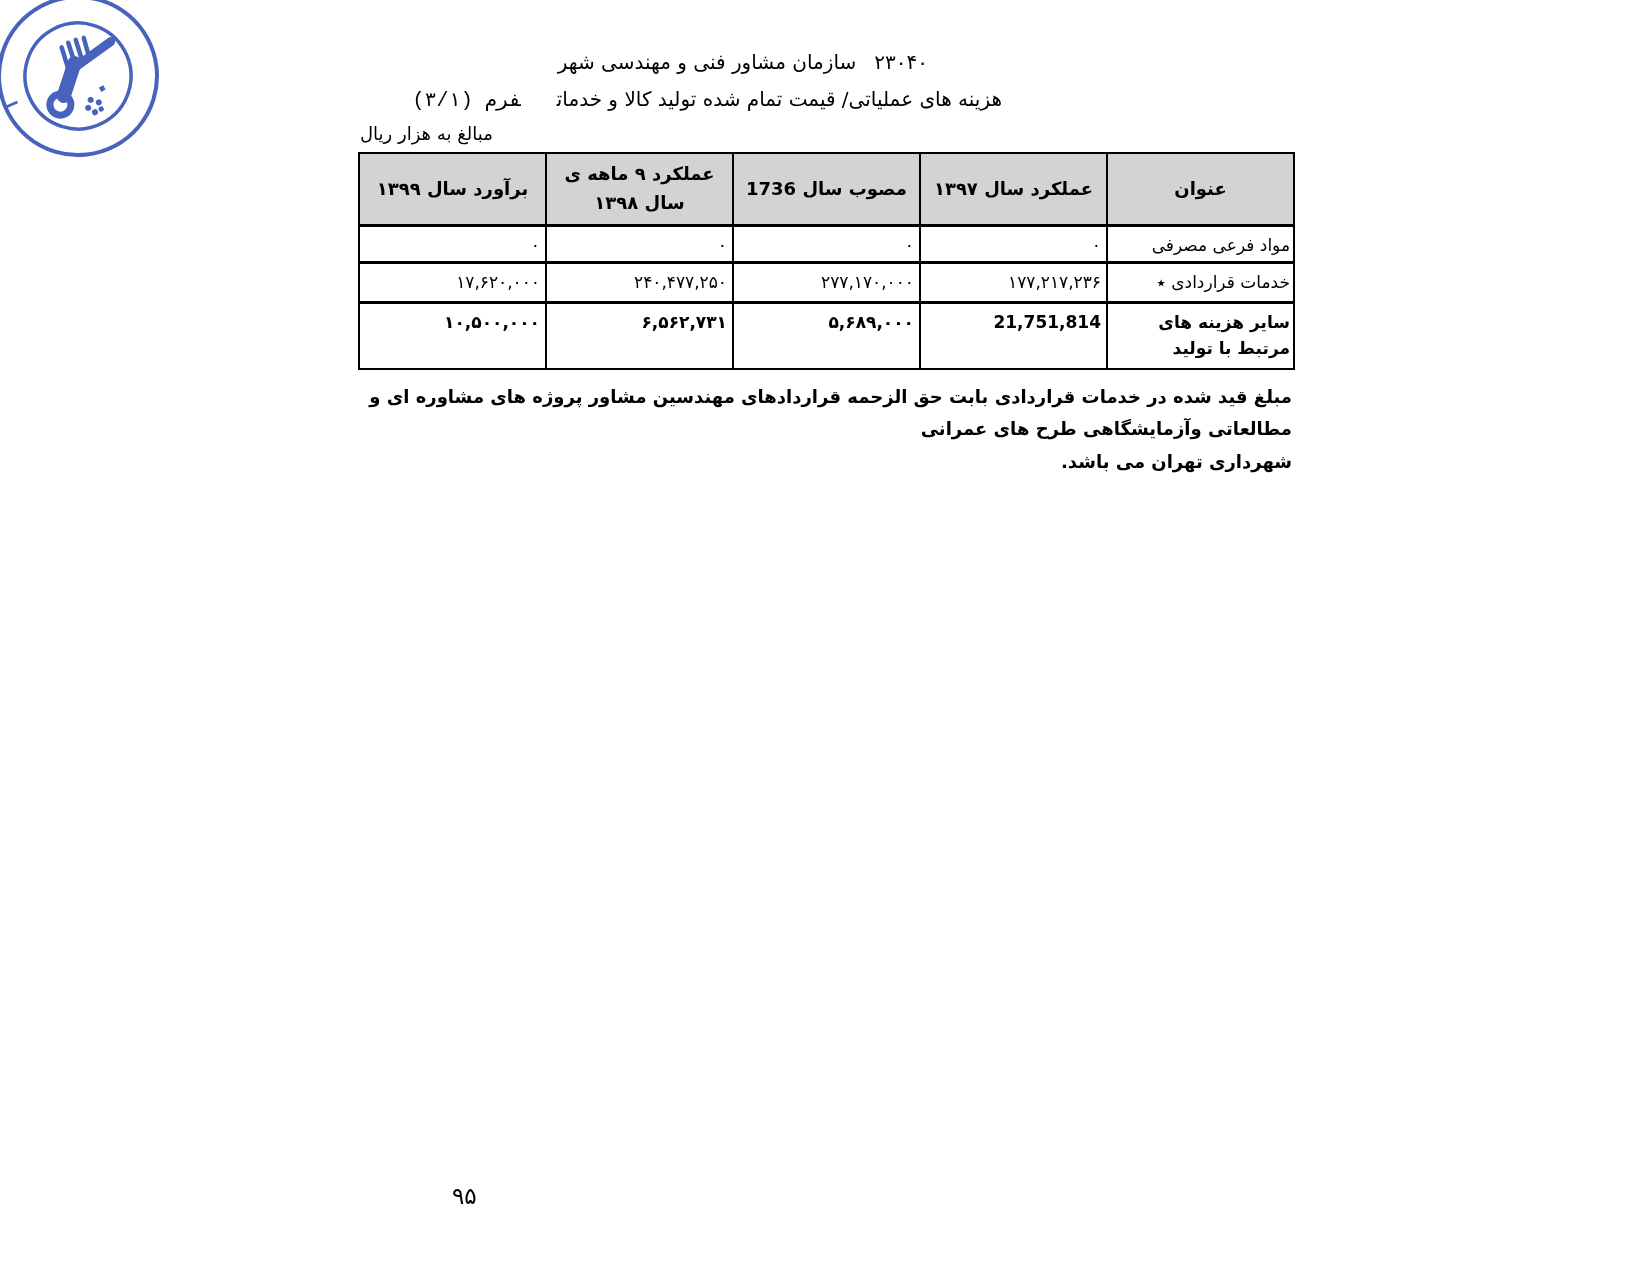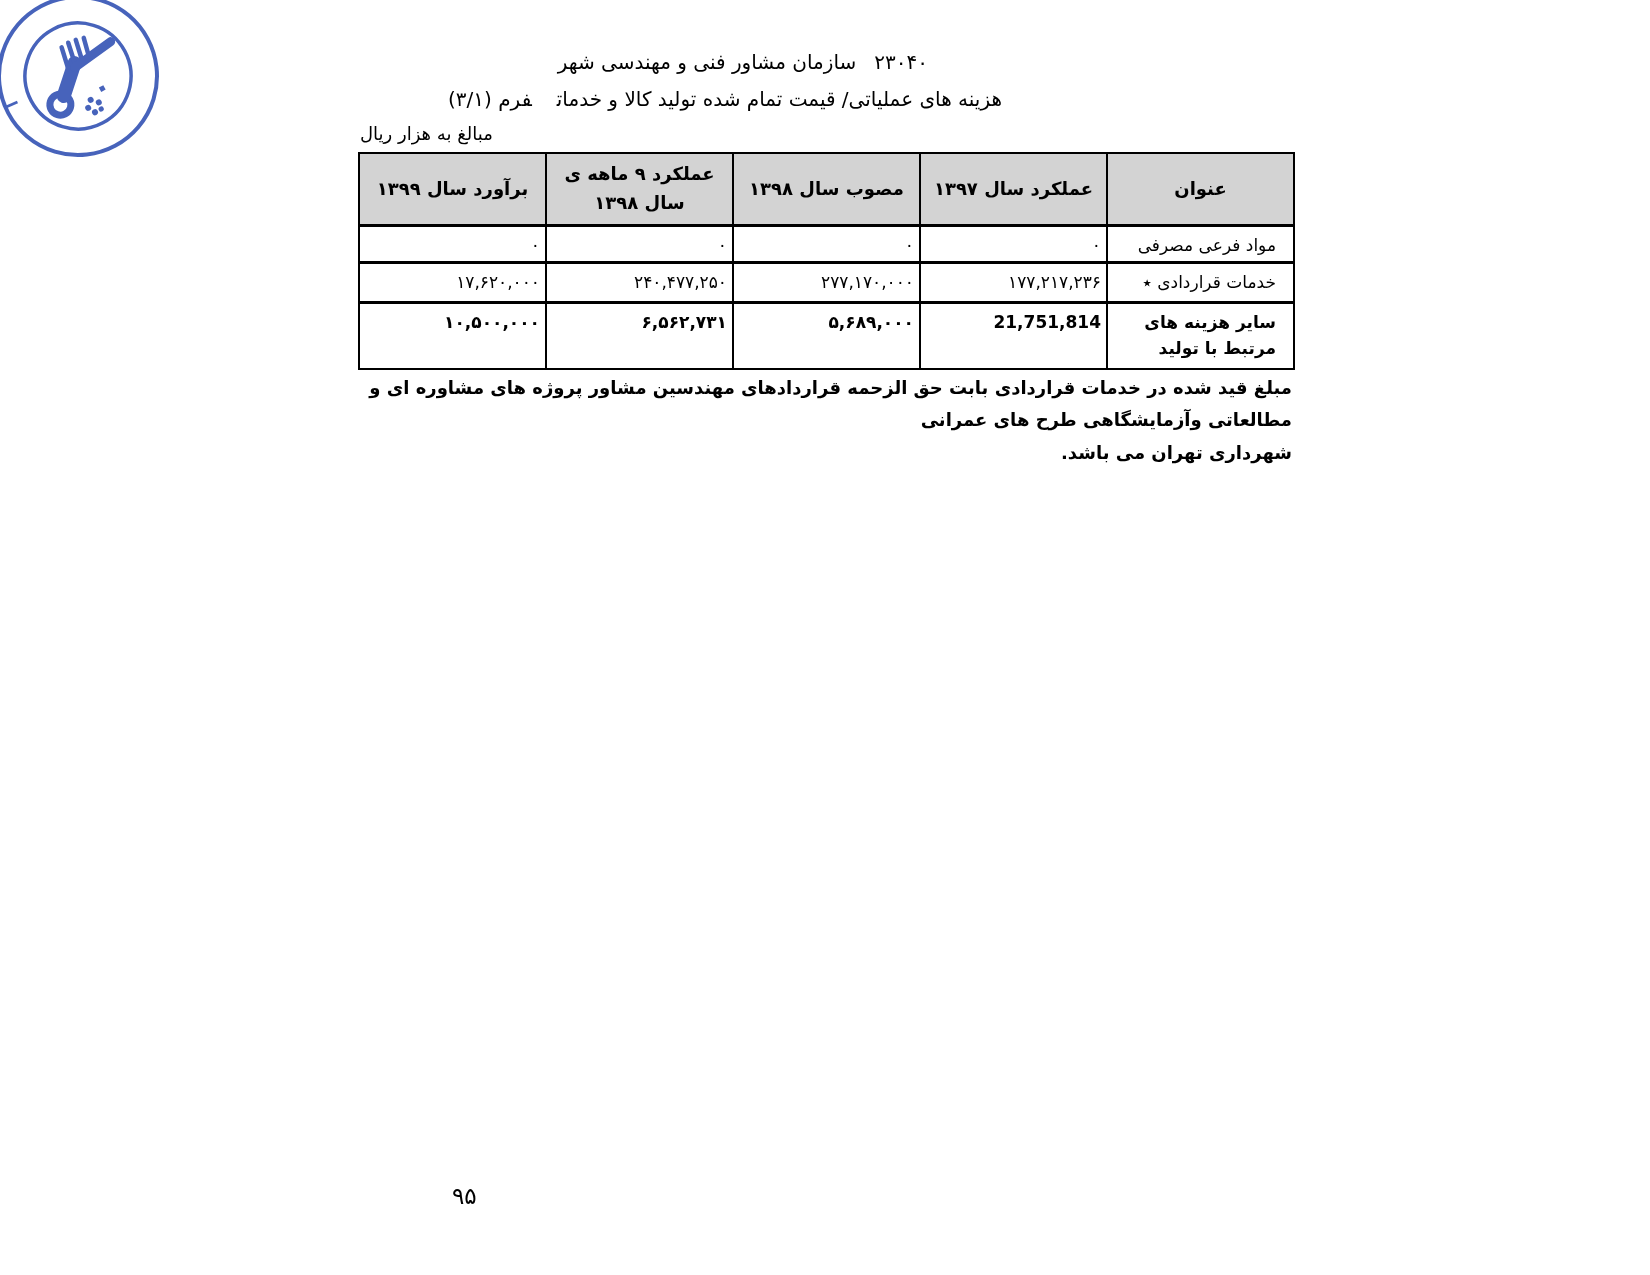--- a/index.html
+++ b/index.html
@@ -21,21 +21,21 @@
     position:absolute;top:50px;right:722px;
     direction:rtl;white-space:nowrap;
     font-size:20px;
   }
   .title-line1 .code{margin-left:18px;letter-spacing:1px;}
   .title-line2{
     position:absolute;top:87px;right:648px;
     direction:rtl;white-space:nowrap;
     font-size:20px;
   }
-  .title-line2 .form-label{margin-right:25px;}
+  .title-line2 .form-label{margin-right:36px;font-family:Liberation Mono, monospace;}
   .unit-note{
     position:absolute;top:123px;left:360px;
     direction:rtl;white-space:nowrap;
     font-size:18px;
   }
   
   table.cost-table{
     position:absolute;top:152px;left:358px;
     width:937px;
     border-collapse:collapse;
@@ -53,28 +53,28 @@
     line-height:1.6;
   }
   .cost-table td{
     border:2px solid #000;
     border-top-width:3px;
     font-size:17px;
     vertical-align:top;
     padding:6px 4px 2px 4px;
     line-height:1.5;
   }
-  .cost-table td.row-title{text-align:right;padding-right:17px;}
+  .cost-table td.row-title{text-align:right;padding-right:3px;}
   .cost-table td.num{text-align:right;padding-right:5px;}
   .cost-table tr.r1 td{height:26px;}
   .cost-table tr.r2 td{height:29px;margin-left:16px;}
   .cost-table tr.r3 td{height:56px;font-weight:bold;}
   
   .footnote{
-    position:absolute;top:372px;right:358px;width:950px;
+    position:absolute;top:381px;right:358px;width:950px;
     direction:rtl;text-align:right;
     font-size:18px;font-weight:bold;
     line-height:1.8;
   }
   
   .page-number{
     position:absolute;top:1183px;left:452px;
     font-size:23px;direction:rtl;
   }
 </style>
@@ -118,21 +118,21 @@
 <div class="title-line2">
   <span>هزینه های عملیاتی/ قیمت تمام شده تولید کالا و خدمات</span><span class="form-label">فرم (۳/۱)</span>
 </div>
 <div class="unit-note">مبالغ به هزار ریال</div>
 
 <table class="cost-table">
   <thead>
     <tr>
       <th>عنوان</th>
       <th>عملکرد سال ۱۳۹۷</th>
-      <th>مصوب سال ۱۳۹۸</th>
+      <th>مصوب سال 1736</th>
       <th>عملکرد ۹ ماهه ی سال ۱۳۹۸</th>
       <th>برآورد سال ۱۳۹۹</th>
     </tr>
   </thead>
   <tbody>
     <tr class="r1">
       <td class="row-title">مواد فرعی مصرفی</td>
       <td class="num">۰</td>
       <td class="num">۰</td>
       <td class="num">۰</td>

